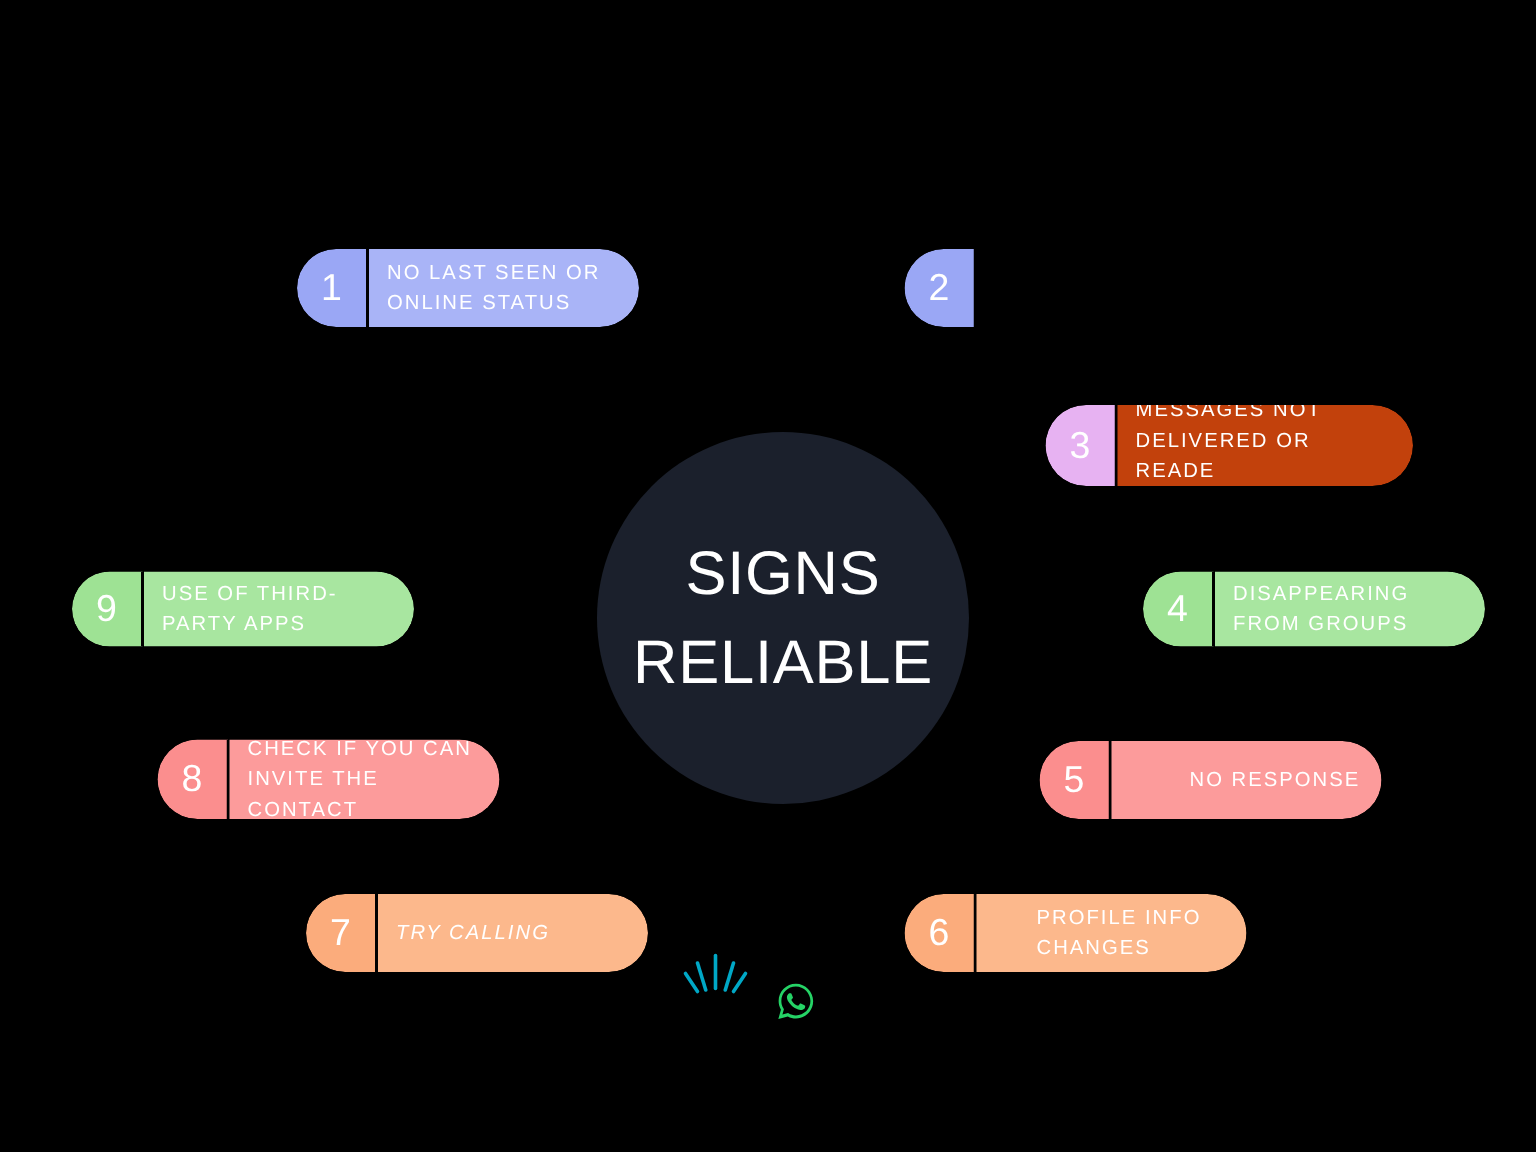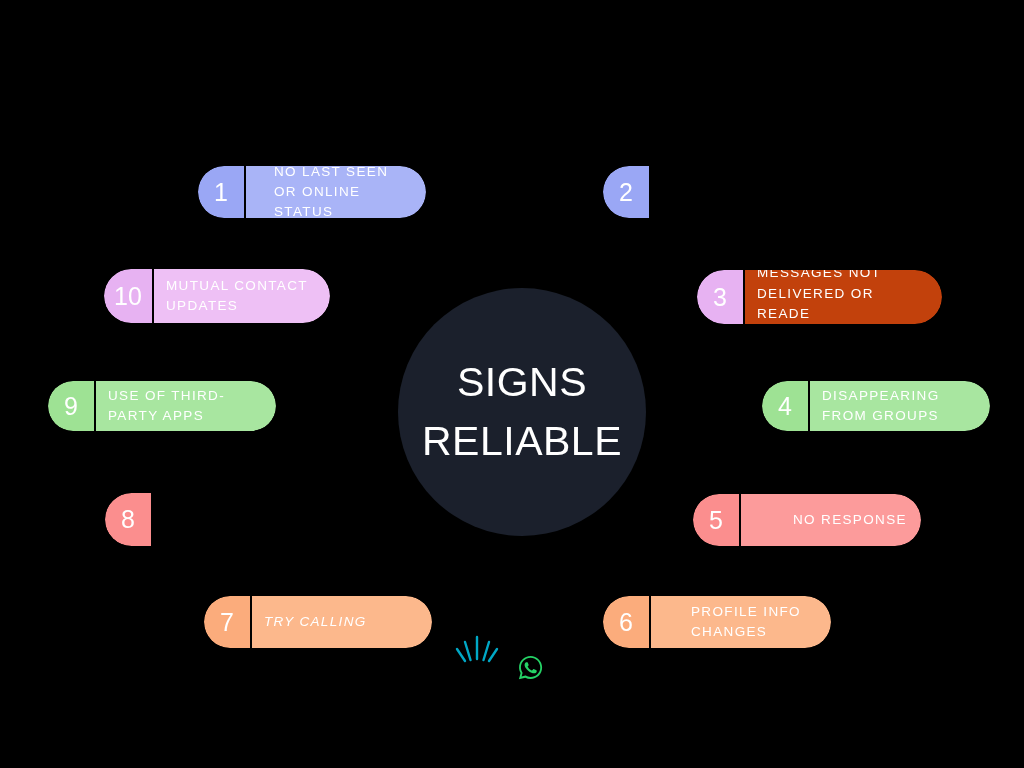--- a/index.html
+++ b/index.html
@@ -107,21 +107,21 @@
 
 <div id="canvas">
 
   <div class="hub" style="background: rgb(27, 32, 44);">
     <div class="hub-line" style="color: rgb(255, 255, 255);">SIGNS</div>
     <div class="hub-line" style="color: rgb(255, 255, 255);">RELIABLE</div>
   </div>
 
   <div class="pill left" style="left:198px; top:166px; width:228px; height:52px;">
     <div class="pill-num" style="width: 48px; background: rgb(154, 167, 245);">1</div>
-    <div class="pill-body" style="background: rgb(169, 180, 247); padding-left: 16px;">
+    <div class="pill-body" style="background: rgb(169, 180, 247);">
       <span class="pill-label">NO LAST SEEN OR ONLINE STATUS</span>
     </div>
   </div>
 
   <div class="pill right" style="left:603px; top:166px; width:228px; height:52px;">
     <div class="pill-num" style="width: 48px; background: rgb(154, 167, 245);">2</div>
   </div>
 
   <div class="pill right" style="left:697px; top:270px; width:245px; height:54px;">
     <div class="pill-num" style="width: 48px; background: rgb(231, 178, 242);">3</div>
@@ -153,35 +153,32 @@
 
   <div class="pill left" style="left:204px; top:596px; width:228px; height:52px;">
     <div class="pill-num" style="width: 48px; background: rgb(251, 172, 124);">7</div>
     <div class="pill-body" style="background: rgb(252, 184, 140); font-style: italic;">
       <span class="pill-label">TRY CALLING</span>
     </div>
   </div>
 
   <div class="pill left" style="left:105px; top:493px; width:228px; height:53px;">
     <div class="pill-num" style="width: 48px; background: rgb(251, 142, 142);">8</div>
+    <div class="pill-body" style="background: rgb(252, 155, 155);">
+      <span class="pill-label">CHECK IF YOU CAN INVITE THE CONTACT</span>
+    </div>
   </div>
 
   <div class="pill left" style="left:48px; top:381px; width:228px; height:50px;">
     <div class="pill-num" style="width: 48px; background: rgb(158, 226, 148);">9</div>
     <div class="pill-body" style="background: rgb(168, 230, 160);">
       <span class="pill-label">USE OF THIRD-PARTY APPS</span>
     </div>
   </div>
 
-  <div class="pill left" style="left:104px; top:269px; width:226px; height:54px;">
-    <div class="pill-num" style="width: 50px; background: rgb(231, 178, 242);">10</div>
-    <div class="pill-body" style="background: rgb(238, 192, 245);">
-      <span class="pill-label">MUTUAL CONTACT UPDATES</span>
-    </div>
-  </div>
 
   <svg class="burst" viewBox="0 0 44 30">
     <g stroke="#00a8c6" stroke-width="2.4" stroke-linecap="round">
       <line x1="22" y1="26" x2="22" y2="4"></line>
       <line x1="15.5" y1="27" x2="10" y2="9"></line>
       <line x1="28.5" y1="27" x2="34" y2="9"></line>
       <line x1="10" y1="28" x2="2" y2="16"></line>
       <line x1="34" y1="28" x2="42" y2="16"></line>
     </g>
   </svg>

